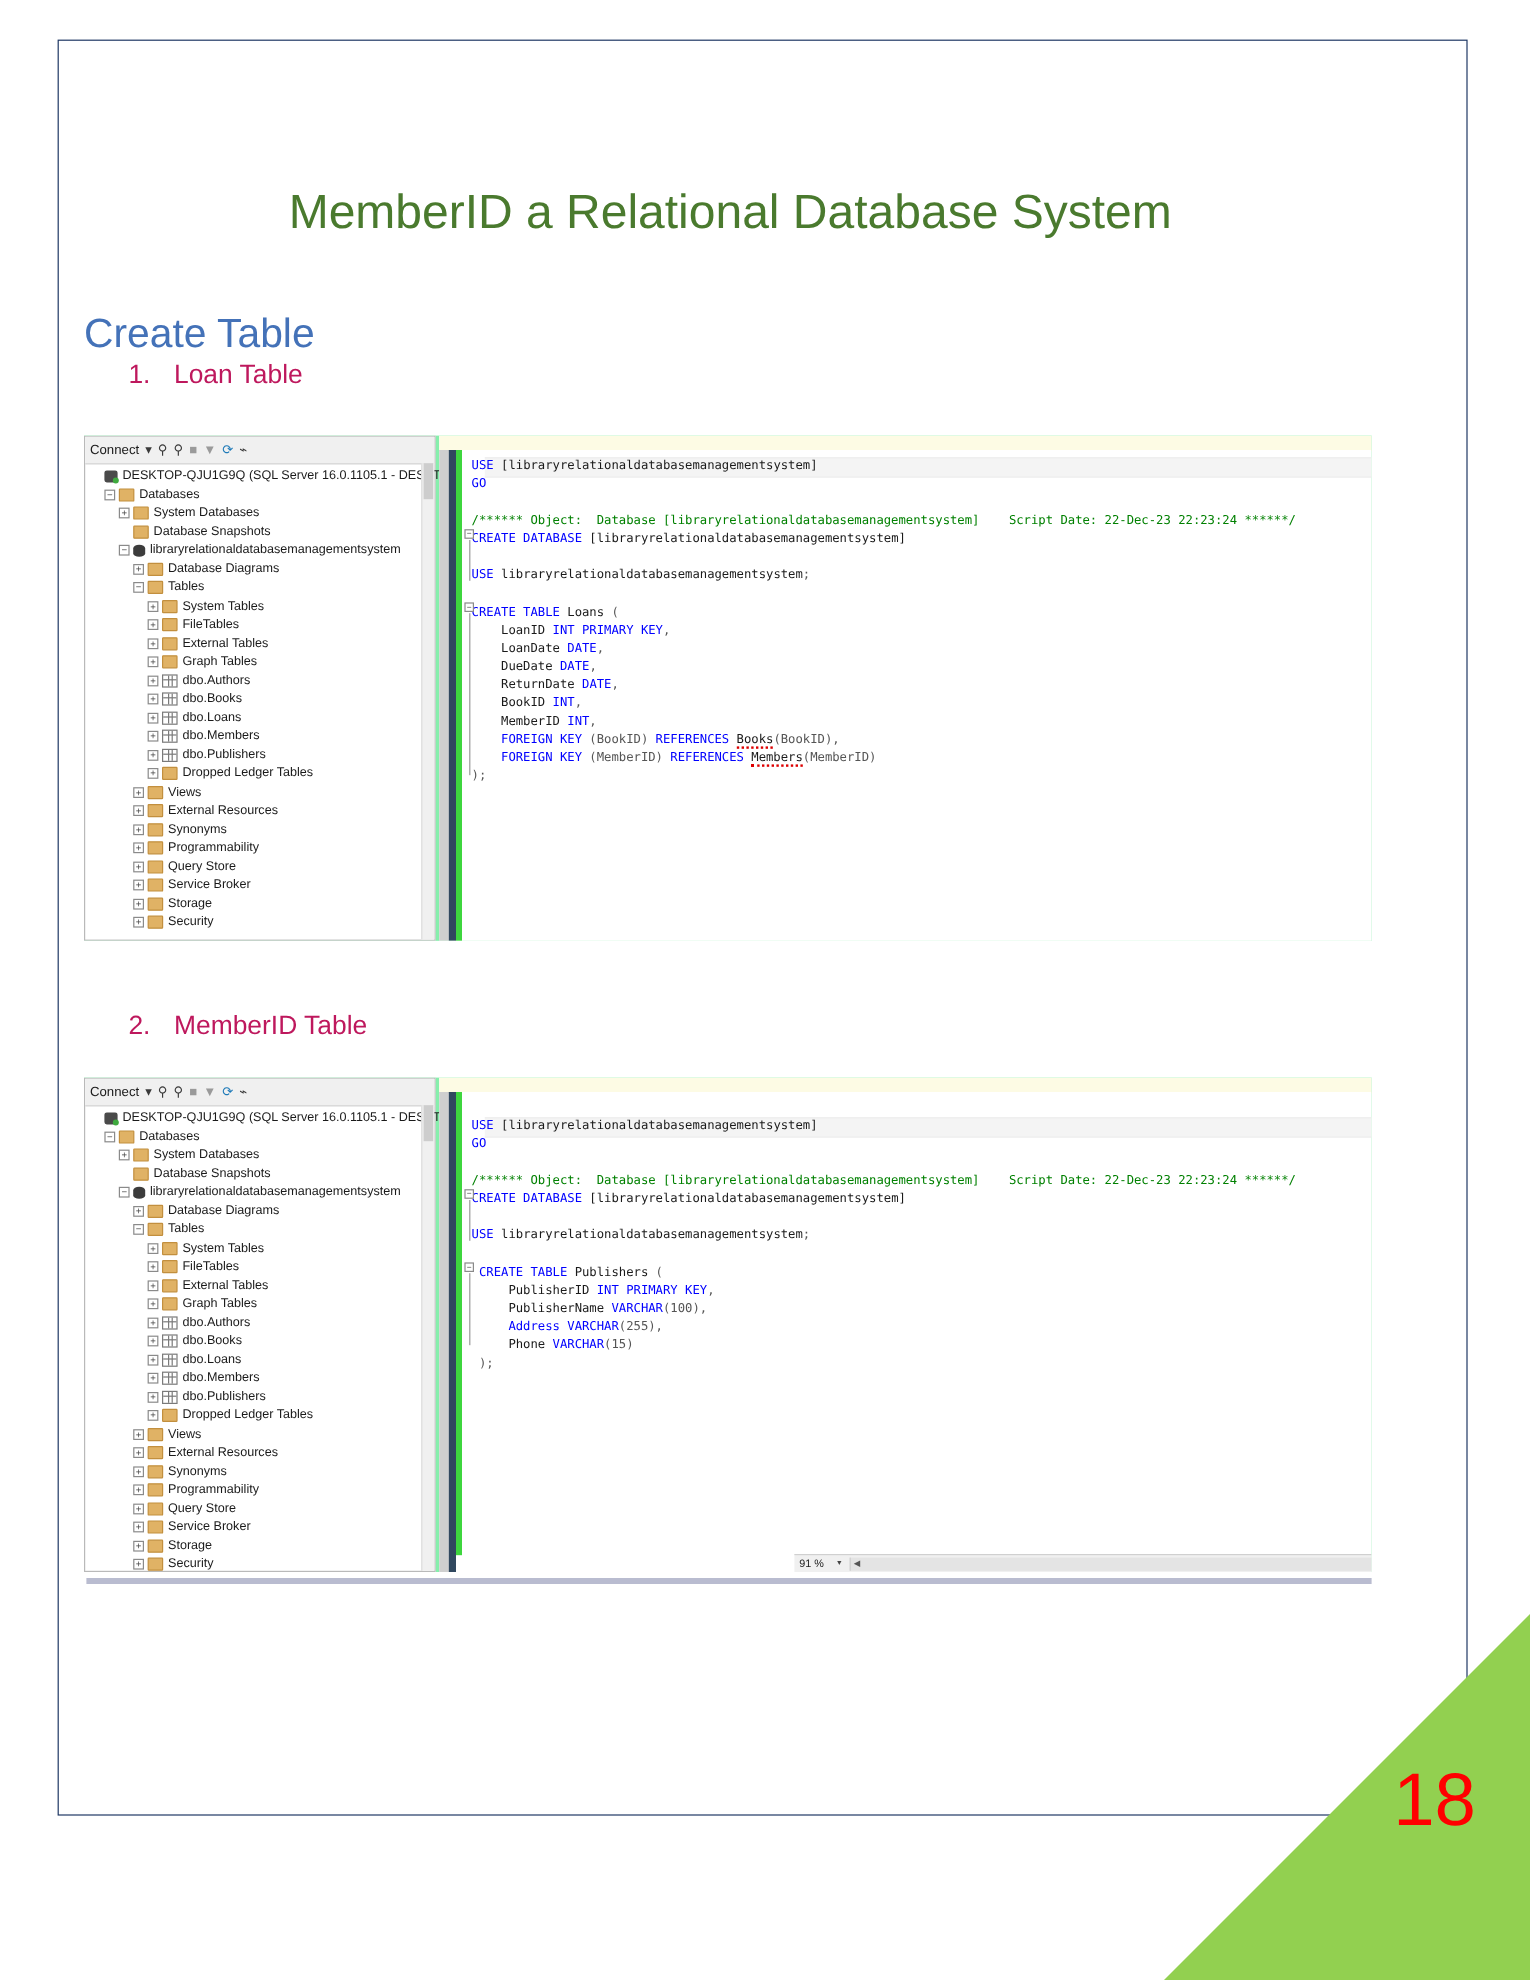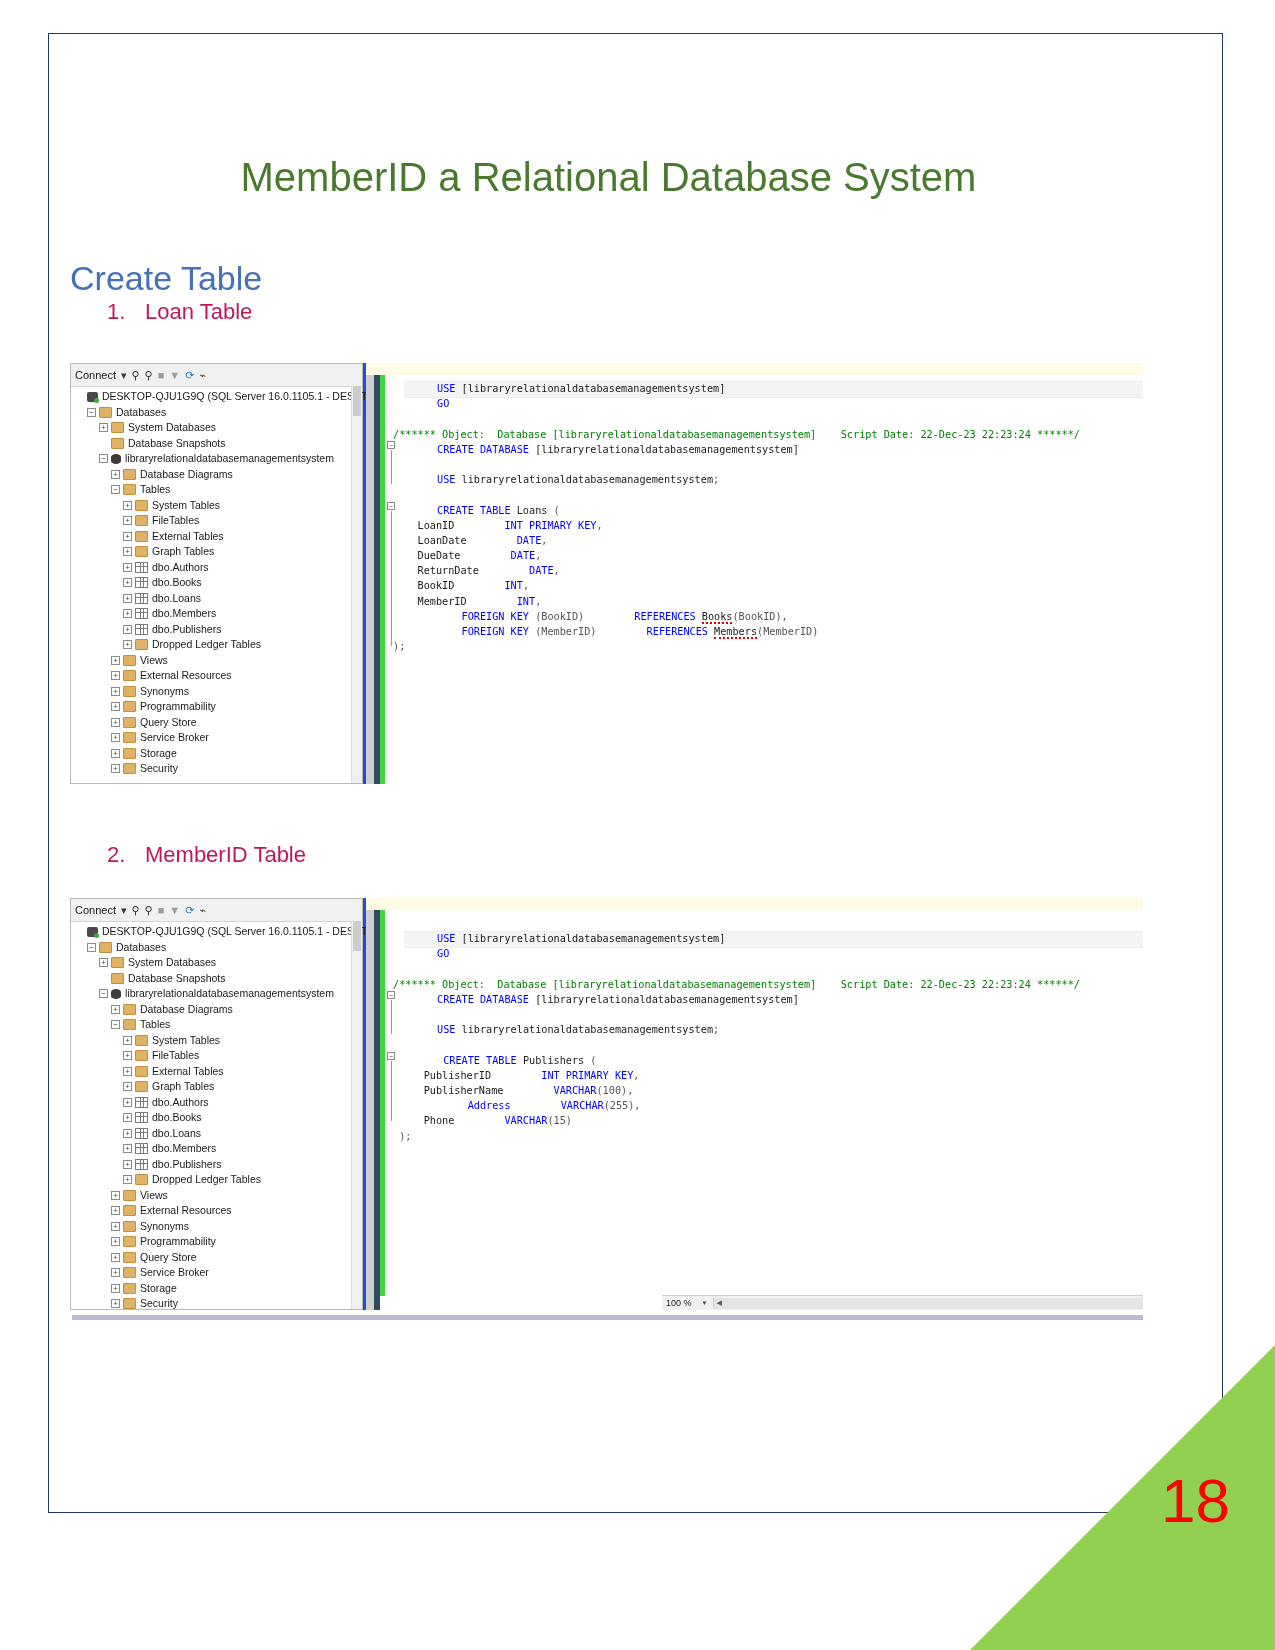--- a/index.html
+++ b/index.html
@@ -15,21 +15,21 @@
   
   .doc-title{position:absolute;left:72px;top:153px;width:1073px;text-align:center;color:#4a7a2e;font-size:40px;line-height:48px;font-family:"Liberation Sans",sans-serif;}
   .section-title{position:absolute;left:70px;top:258px;color:#4472b8;font-size:34px;line-height:40px;font-family:"Liberation Sans",sans-serif;}
 
   .list-item{position:absolute;font-size:22px;line-height:28px;color:#be185d;font-family:"Liberation Sans",sans-serif;}
   .list-item .num{display:inline-block;width:38px;}
   .li1{left:107px;top:298px;}
   .li2{left:107px;top:841px;}
 
   
-  .ssms{position:absolute;background:#1d4ed8;overflow:hidden;}
+  .ssms{position:absolute;background:#86efac;overflow:hidden;}
   .ssms1{left:70px;top:363px;width:1073px;height:421px;}
   .ssms2{left:70px;top:898px;width:1073px;height:412px;}
 
   
   .oe{position:absolute;left:0;top:0;width:293px;height:100%;background:#fff;border:1px solid #b9b9b9;box-sizing:border-box;}
   .oe-toolbar{position:relative;height:22px;background:#f0f0f0;border-bottom:1px solid #d5d5d5;display:flex;align-items:center;padding:0 4px;gap:5px;}
   .oe-toolbar .connect{font-size:11px;color:#1a1a1a;}
   .oe-toolbar .tb-ico{font-size:11px;color:#3a3a3a;line-height:11px;}
   .oe-toolbar .tb-ico.blue{color:#1e7ab8;}
   .oe-toolbar .tb-ico.grey{color:#9a9a9a;}
@@ -55,21 +55,21 @@
   .edt{position:absolute;top:0;bottom:0;background:#ffffff;}
   .edt1{left:296px;right:0;}
   .edt-tabstrip{height:12px;background:#fdfbe4;border-bottom:1px solid #e6e2b6;}
   .edt-gutterwrap{position:absolute;left:0;top:12px;bottom:0;right:0;}
   .edt-leftbar{position:absolute;left:0;top:0;bottom:0;width:8px;background:#cfcfcf;}
   .edt-darkbar{position:absolute;left:8px;top:0;bottom:0;width:6px;background:#31485f;}
   .edt-greenbar{position:absolute;left:14px;top:0;bottom:0;width:5px;background:#3ed63e;}
   .edt-pad{position:absolute;left:19px;top:0;right:0;bottom:0;background:#fff;}
 
   .code{position:absolute;left:8px;top:6px;font-family:"DejaVu Sans Mono",monospace;font-size:10.2px;line-height:15.2px;white-space:pre;color:#1a1a1a;}
-  .code .kw{color:#0000ff;margin-left:44px;}
+  .code .kw{color:#0000ff;}
   .code .cmt{color:#008000;}
   .code .pun{color:#555;}
   .code .wav{border-bottom:2px dotted #d00;}
   .code-line{height:15.2px;}
   .hl-line{position:absolute;left:19px;right:0;height:15px;background:#f4f4f4;border-top:1px solid #ededed;border-bottom:1px solid #ededed;}
 
   .fold{position:absolute;left:2px;width:8px;height:8px;border:1px solid #8a8a8a;background:#fff;font-size:7px;line-height:7px;text-align:center;color:#444;box-sizing:border-box;}
   .foldline{position:absolute;left:6px;width:1px;background:#9a9a9a;}
 
   
@@ -416,21 +416,21 @@
         <div class="edt-pad">
           <div class="hl-line" style="top:21px;"></div>
           <div class="code"><div class="code-line">&nbsp;</div><div class="code-line"><span class="kw">USE </span><span>[libraryrelationaldatabasemanagementsystem]</span></div><div class="code-line"><span class="kw">GO</span></div><div class="code-line">&nbsp;</div><div class="code-line"><span class="cmt">/****** Object:  Database [libraryrelationaldatabasemanagementsystem]    Script Date: 22-Dec-23 22:23:24 ******/</span></div><div class="code-line"><span class="kw">CREATE DATABASE </span><span>[libraryrelationaldatabasemanagementsystem]</span></div><div class="code-line">&nbsp;</div><div class="code-line"><span class="kw">USE </span><span>libraryrelationaldatabasemanagementsystem</span><span class="pun">;</span></div><div class="code-line">&nbsp;</div><div class="code-line"><span class="kw"> CREATE TABLE </span><span>Publishers </span><span class="pun">(</span></div><div class="code-line"><span>     PublisherID </span><span class="kw">INT PRIMARY KEY</span><span class="pun">,</span></div><div class="code-line"><span>     PublisherName </span><span class="kw">VARCHAR</span><span class="pun">(100),</span></div><div class="code-line"><span class="kw">     Address </span><span class="kw">VARCHAR</span><span class="pun">(255),</span></div><div class="code-line"><span>     Phone </span><span class="kw">VARCHAR</span><span class="pun">(15)</span></div><div class="code-line"><span class="pun"> );</span></div></div>
           <div class="fold" style="top:81px;">−</div>
           <div class="foldline" style="top:90px;height:34px;"></div>
           <div class="fold" style="top:142px;">−</div>
           <div class="foldline" style="top:151px;height:60px;"></div>
         </div>
       </div>
       <div class="statusbar">
-        <span class="zoom">100 %</span>
+        <span class="zoom">91 %</span>
         <span class="zoomcaret">▼</span>
         <span class="hscroll">
             <span class="larr">◀</span>
           </span>
       </div>
     </div>
   </div>
 
   <div class="bottom-rule"></div>
 

